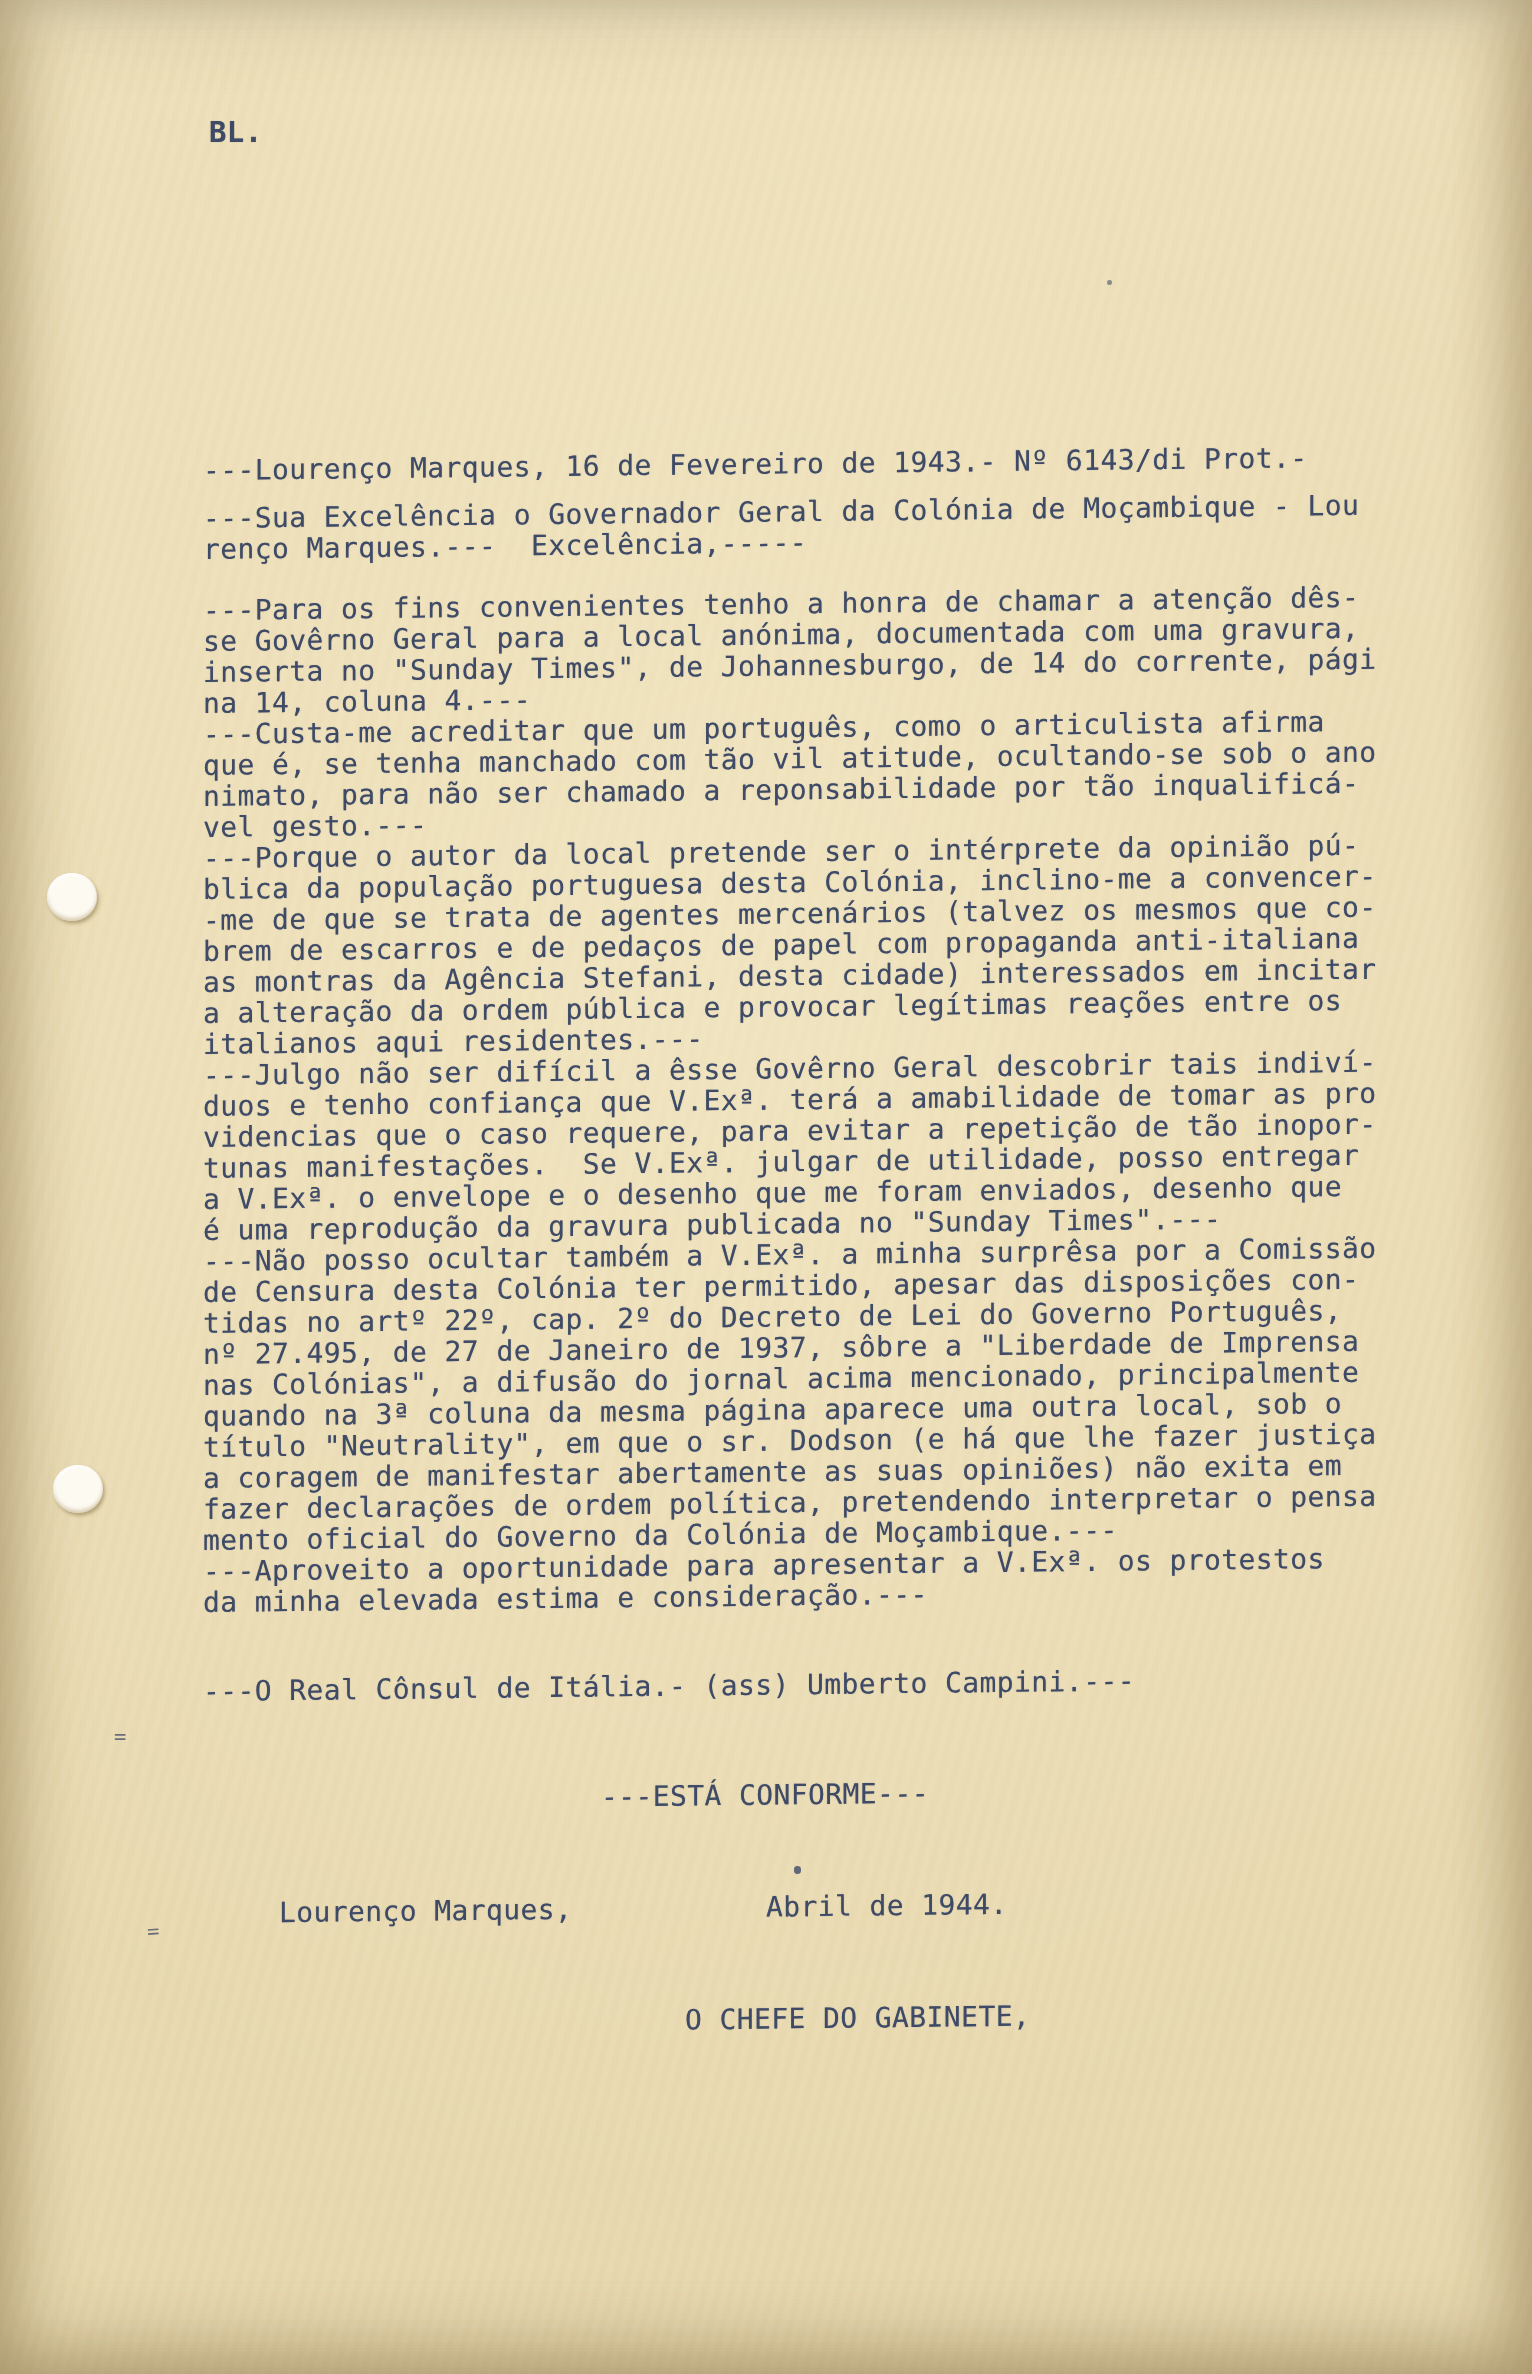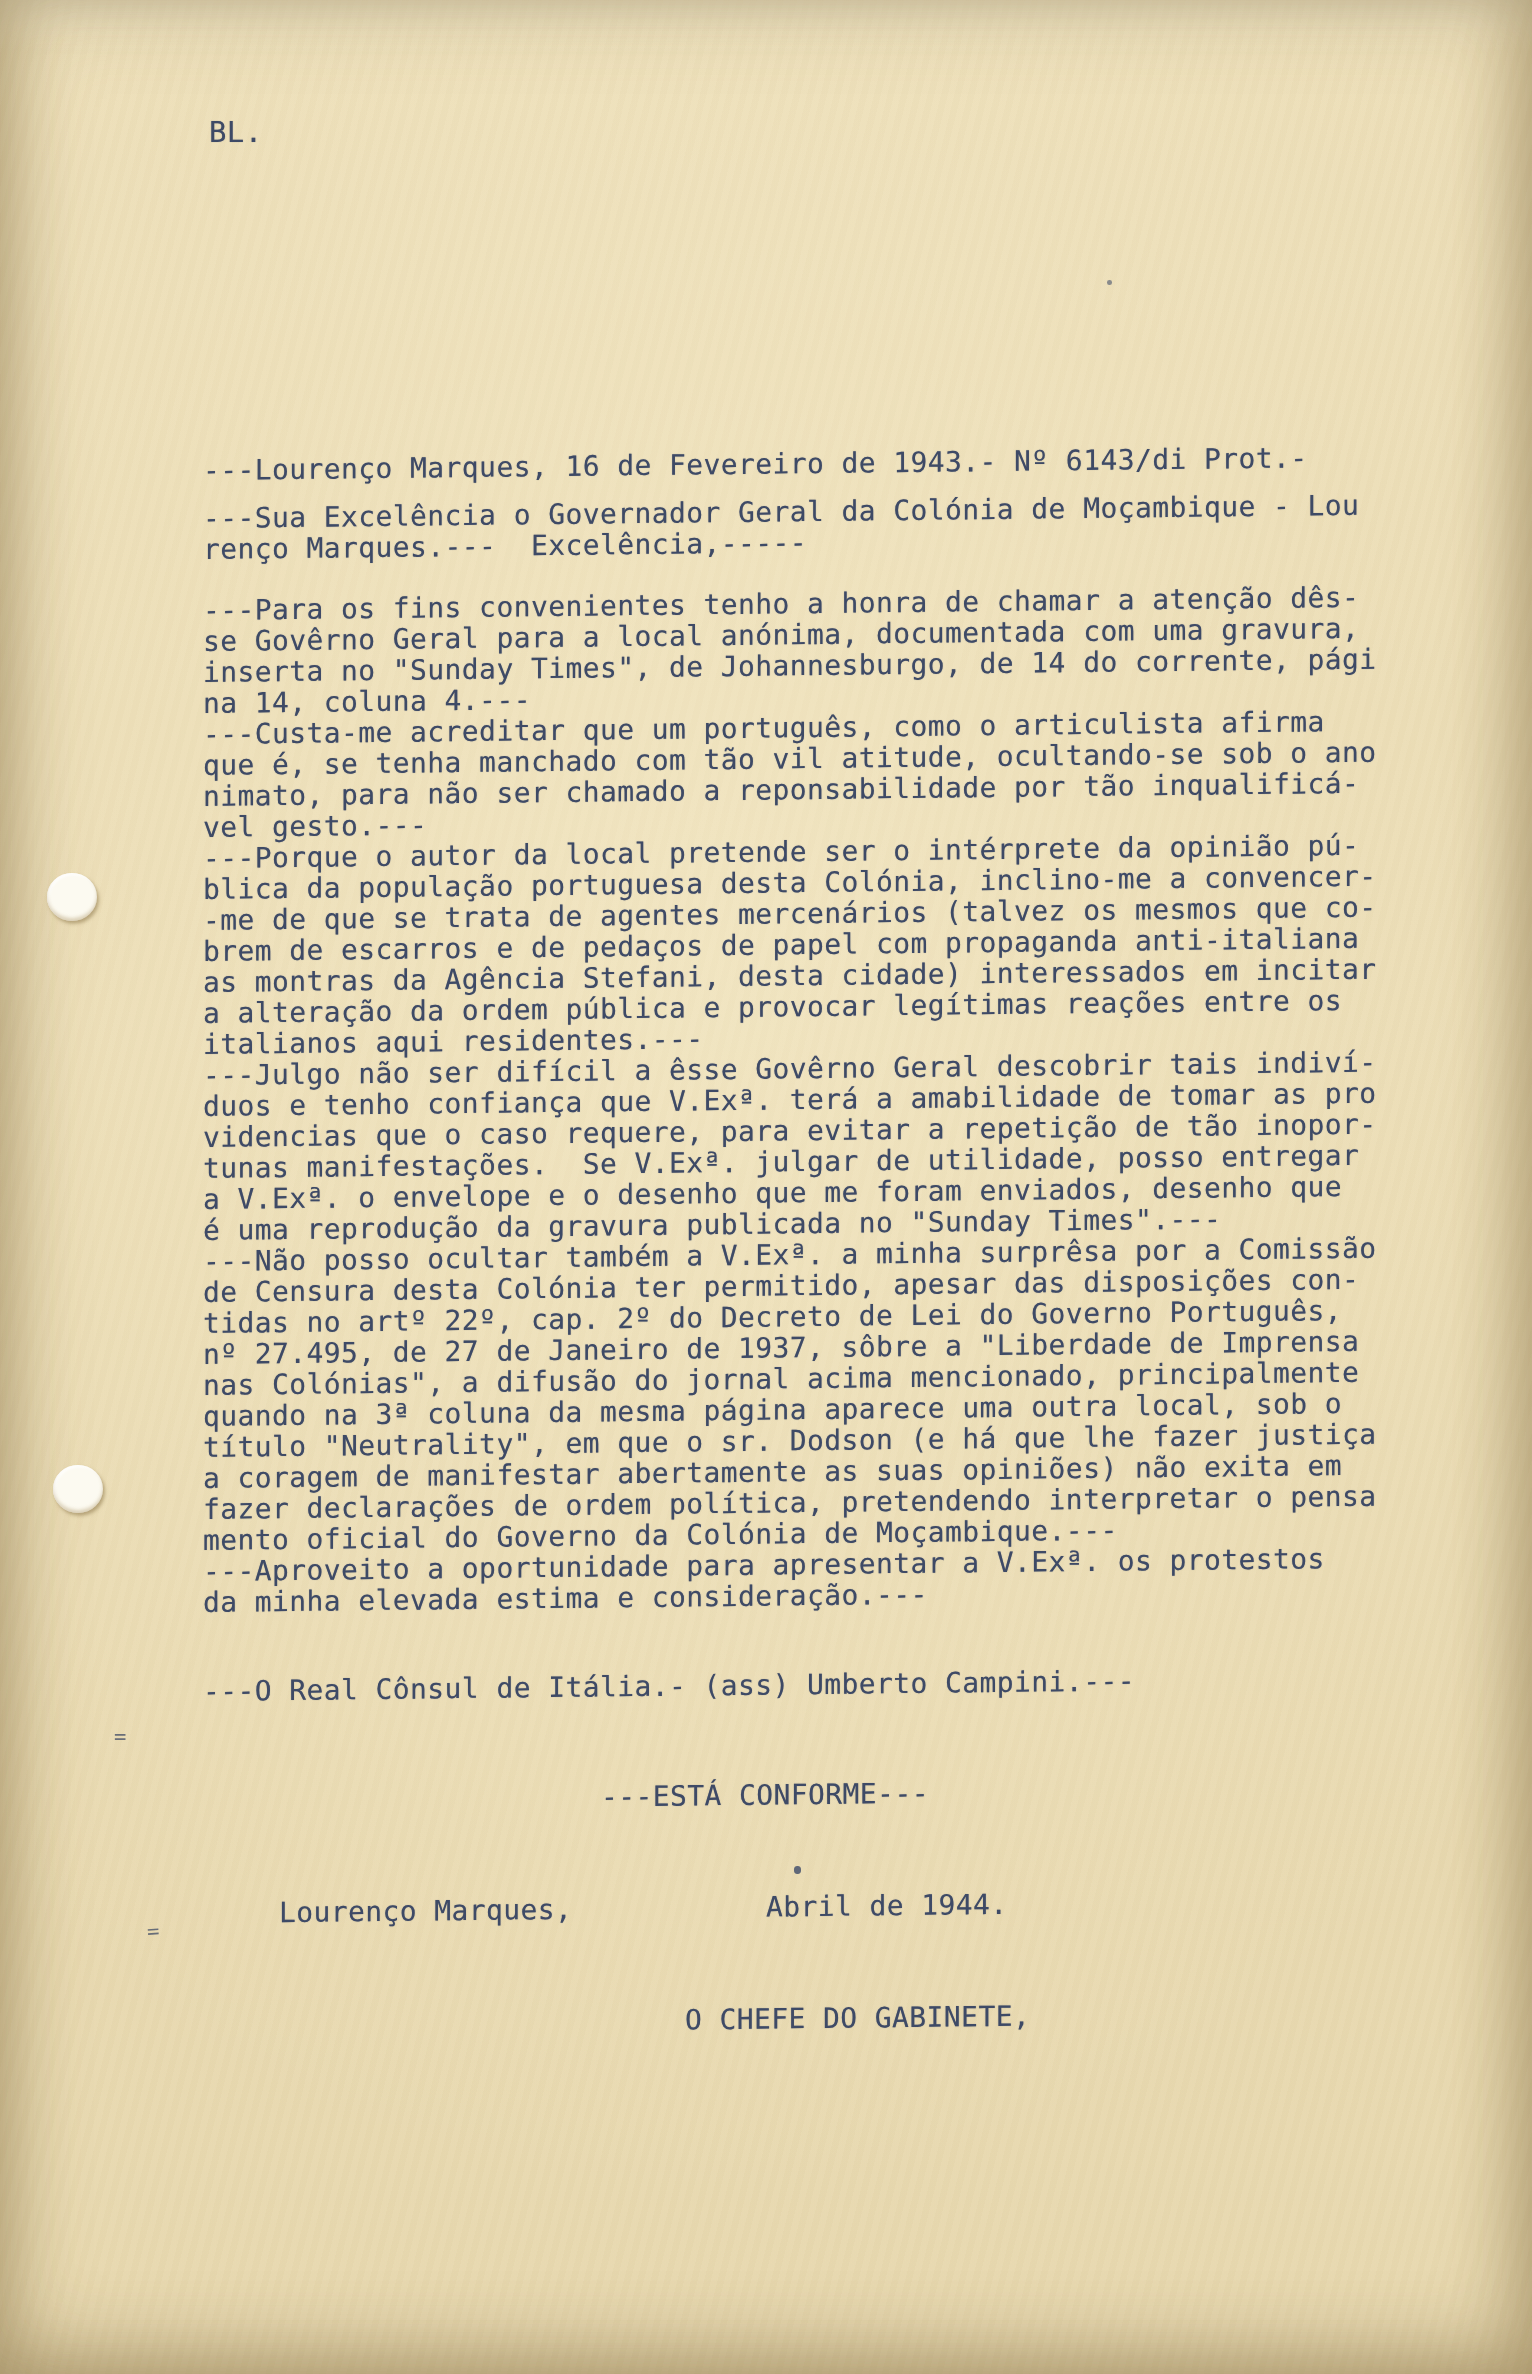--- a/index.html
+++ b/index.html
@@ -25,21 +25,21 @@
   .tw{
     font-family:"DejaVu Sans Mono", monospace;
     font-size:28px;line-height:31px;
     color:#3e4a66;
     letter-spacing:0.4px;
     white-space:pre-wrap;
     text-shadow:0 0 0.9px rgba(55,68,98,.5);
   }
   .initials{
     position:absolute;left:209px;top:117px;
-    font-weight:normal;font-size:29px;text-align:center;
+    font-weight:bold;font-size:29px;text-align:center;
   }
   .letter{
     position:absolute;left:203px;top:452px;width:1277px;height:1771px;
     transform:skewY(-0.65deg);
     transform-origin:0 0;
   }
   .letter > div{position:absolute;left:0;}
   .date-line{top:2.8px;}
   .addressee{top:51px;}
   .body-paragraphs{top:143px;}

